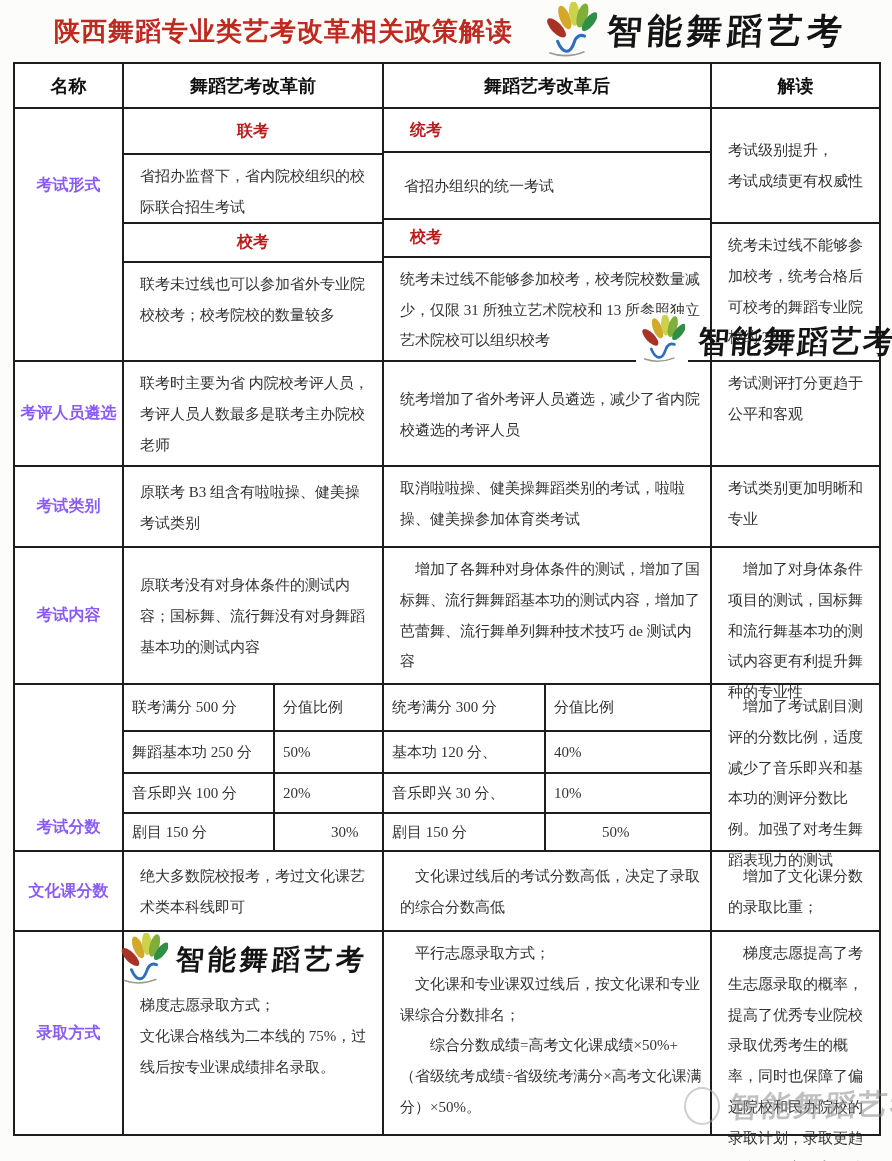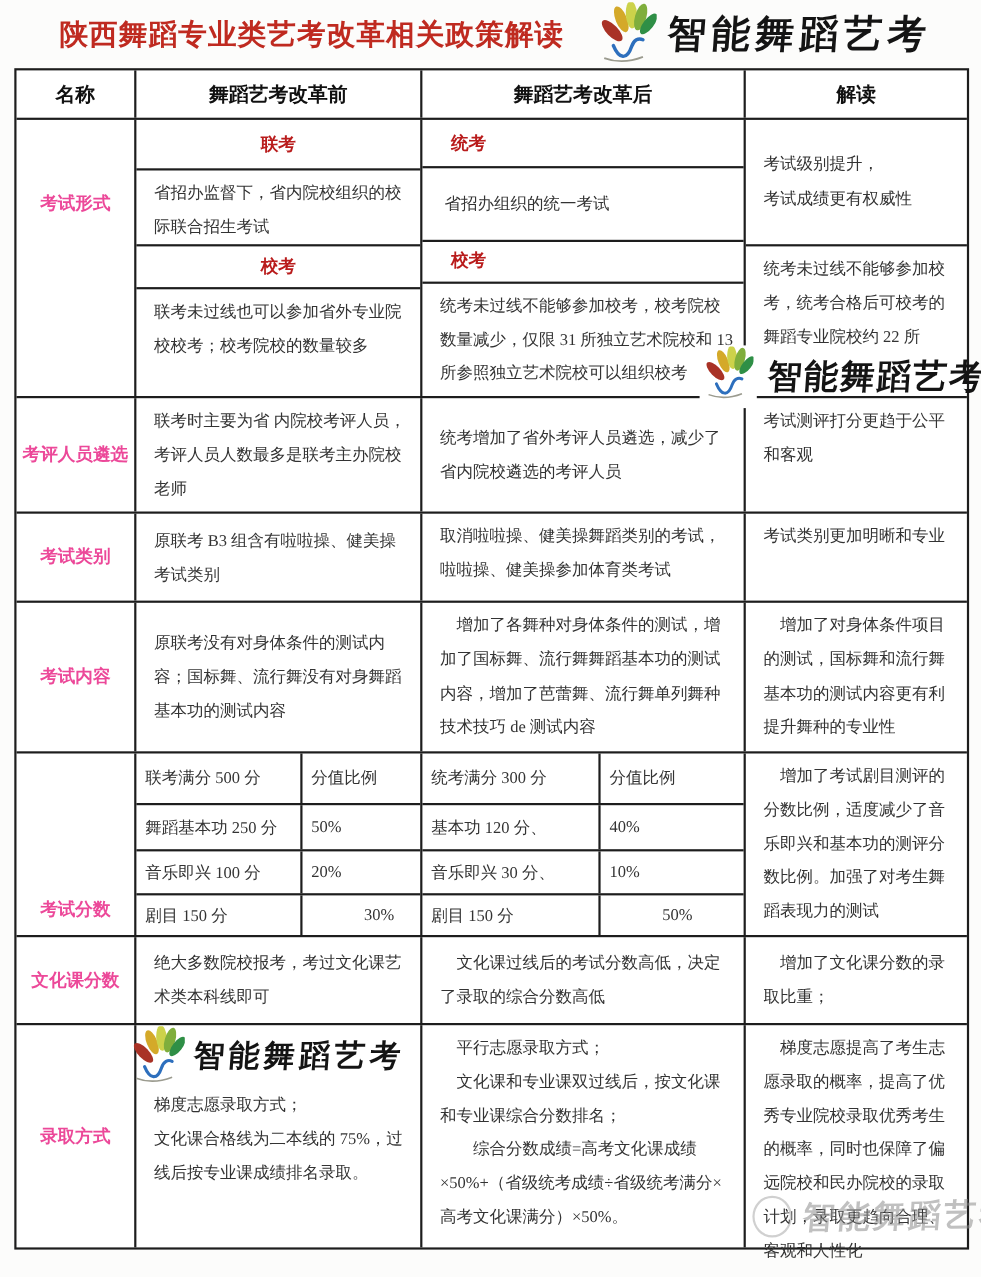--- a/index.html
+++ b/index.html
@@ -13,24 +13,24 @@
               transform:skewX(-4deg);}
   .brand-top .brand-text{font-size:35px;}
   .logo{flex:0 0 auto;}
   
   .tbl{position:absolute;left:13px;top:62px;width:864px;border:2px solid #1d1d1d;background:#fff;}
   .trow{display:flex;border-bottom:2px solid #1d1d1d;box-sizing:border-box;}
   .trow:last-child{border-bottom:none;}
   .cell{border-right:2px solid #1d1d1d;box-sizing:border-box;position:relative;
         display:flex;flex-direction:column;}
   .cell:last-child{border-right:none;}
-  .c1{width:109px;}.c2{width:260px;}.c3{width:294px;}.c4{flex:1;}
+  .c1{width:109px;}.c2{width:260px;}.c3{width:328px;}.c4{flex:1;}
   .hdr .cell{align-items:center;justify-content:center;font-weight:bold;font-size:18px;color:#101010;}
   .label{align-items:center;justify-content:center;font-weight:bold;font-size:16px;
-         color:#ec4899;text-align:center;}
+         color:#8b5cf6;text-align:center;}
   .label.top{justify-content:flex-start;padding-top:66px;}
   .label.bottom{justify-content:flex-end;padding-bottom:12px;}
   .txt{padding:6px 8px 4px 16px;font-size:15px;line-height:2.05;color:#333;}
   .vcenter{justify-content:center;}
   .indent{text-indent:1em;}
   .indent2{text-indent:2em;}
   .sub{border-bottom:2px solid #1d1d1d;box-sizing:border-box;display:flex;flex-direction:column;}
   .sub:last-child{border-bottom:none;}
   .s1{height:46px;}.s2{height:69px;}.s3{height:39px;}.s4{flex:1;}
   .i1{height:115px;justify-content:center;}.i2{flex:1;}

